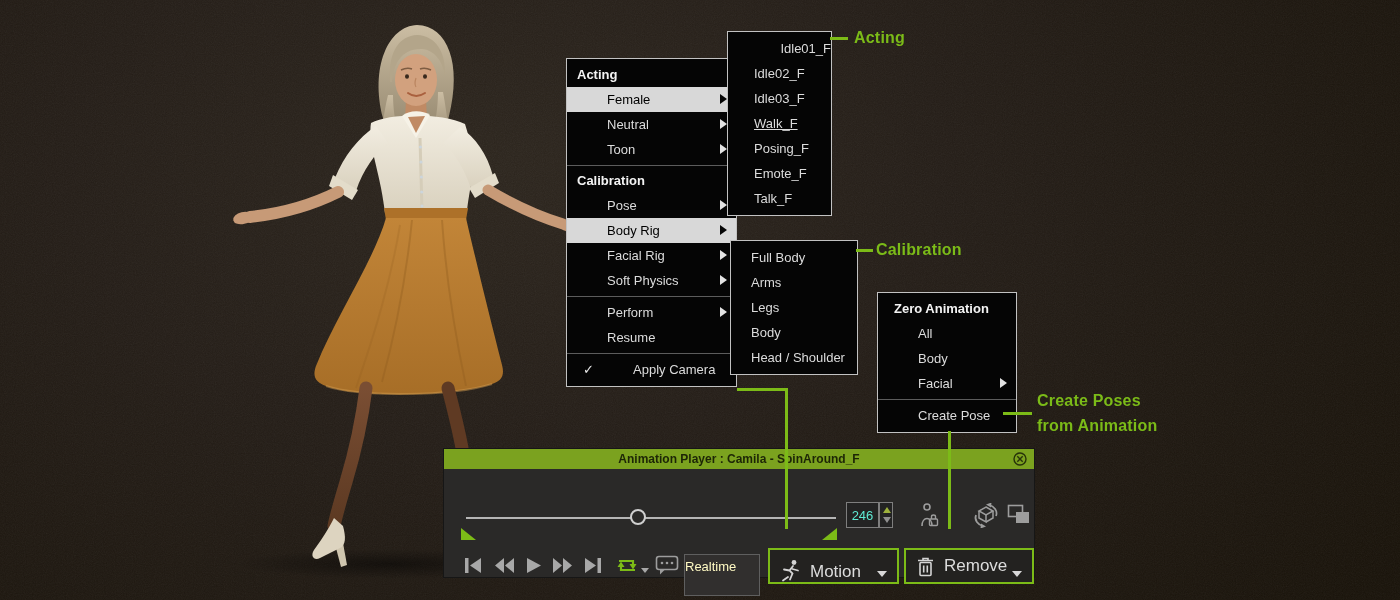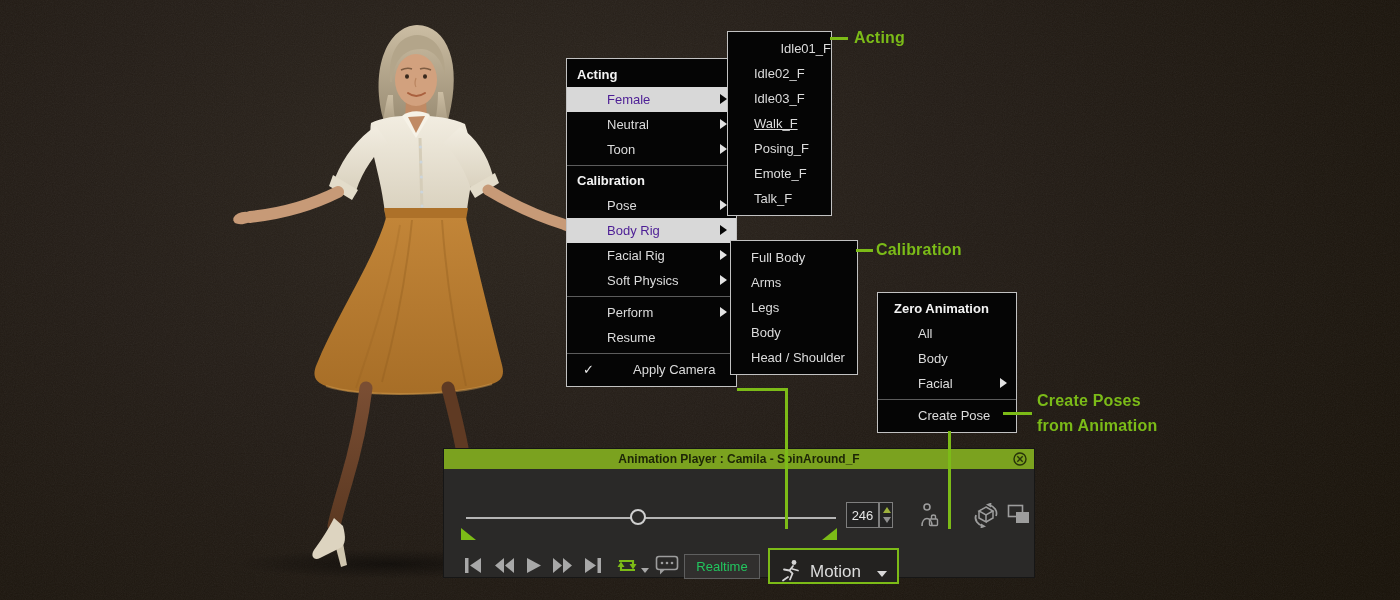--- a/index.html
+++ b/index.html
@@ -9,53 +9,53 @@
     font-family:"Liberation Sans", sans-serif;
   }
   .noise { position:absolute; left:0; top:0; z-index:1; pointer-events:none; opacity:.07; }
   .character { position:absolute; left:150px; top:20px; z-index:5; }
 
   
   .menu { position:absolute; background:#050505; border:1px solid #c2c2c2; box-sizing:border-box;
           color:#dcdcdc; font-size:13px; z-index:20; padding:4px 0; }
   .m-header { font-weight:bold; color:#f3f3f3; height:24px; line-height:24px; padding-left:10px; }
   .m-item { position:relative; height:25px; line-height:25px; padding-left:40px; }
-  .m-item.hl { background:#d8d8d8; color:#4c1d95; }
+  .m-item.hl { background:#d8d8d8; color:#000000; }
   .m-sep { height:1px; background:#5c5c5c; margin:3px 0; }
   .m-arrow { position:absolute; right:9px; top:7px; width:0; height:0;
              border-left:7px solid #e3e3e3; border-top:5px solid transparent; border-bottom:5px solid transparent; }
   .m-item.hl .m-arrow { border-left-color:#060606; }
   .m-check { position:absolute; left:16px; top:0; font-size:13px; color:#eaeaea; }
 
   
   .player { position:absolute; left:443px; top:448px; width:592px; height:130px;
             background:#2a2928; border:1px solid #161616; box-sizing:border-box; z-index:10; }
   .player-title { position:relative; height:20px; background:#7ba21f; color:#1d2606;
                   font-weight:bold; font-size:12px; line-height:20px; text-align:center; }
   .player-body { position:relative; width:100%; height:108px; }
   .close-btn { position:absolute; right:7px; top:3px; width:14px; height:14px; cursor:pointer; }
   .track { position:absolute; left:22px; top:48px; width:370px; height:2px; background:#b5b5b5; }
   .handle { position:absolute; left:186px; top:40px; width:12px; height:12px; border-radius:50%;
             border:2px solid #cfcfcf; background:#2a2928; }
   .rmark { position:absolute; width:0; height:0; }
   .rmark.left  { left:17px;  top:59px; border-bottom:12px solid #7cbb17; border-right:15px solid transparent; }
   .rmark.right { left:378px; top:59px; border-bottom:12px solid #7cbb17; border-left:15px solid transparent; }
   .framebox { position:absolute; left:402px; top:33px; width:33px; height:26px; box-sizing:border-box;
-              background:#232323; border:1px solid #7e7e7e; color:#e5e5e5; font-size:13px;
+              background:#232323; border:1px solid #7e7e7e; color:#5eead4; font-size:13px;
               text-align:center; font-family:"Liberation Sans",sans-serif; padding:0; }
   .spin { position:absolute; left:435px; top:33px; width:14px; height:26px; box-sizing:border-box;
           border:1px solid #7e7e7e; background:#232323; }
   .spin .up, .spin .dn { position:absolute; left:3px; width:0; height:0; }
   .spin .up { top:4px;  border-bottom:6px solid #9db13c; border-left:4px solid transparent; border-right:4px solid transparent; }
   .spin .dn { bottom:4px; border-top:6px solid #8f8f8f; border-left:4px solid transparent; border-right:4px solid transparent; }
   .picon { position:absolute; }
   .tbtn { position:absolute; top:88px; }
-  .realtime { position:absolute; left:240px; top:85px; width:76px; height:25px; box-sizing:border-box;
-              border:1px solid #5f5f5f; background:#312f2e; color:#22c55e; font-size:13px;
-              line-height:23px; text-align:center; }
+  .realtime { position:absolute; left:240px; top:85px; width:76px; height:42px; box-sizing:border-box;
+              border:1px solid #5f5f5f; background:#312f2e; color:#fef9c3; font-size:13px;
+              line-height:23px; text-align:left; }
   .bigbtn { position:absolute; top:79px; height:36px; box-sizing:border-box; display:flex; align-items:center;
             background:#232220; border:2px solid #7cbb17; color:#dcdcdc; font-size:17px; padding:0 10px; }
   .bigbtn .blabel { margin-left:9px; }
   .bigbtn .caret { width:0; height:0; border-top:6px solid #d8d8d8; border-left:5px solid transparent;
                    border-right:5px solid transparent; margin-left:auto; align-self:flex-end; margin-bottom:5px; }
   .loopcaret { position:absolute; left:197px; top:99px; width:0; height:0;
                border-top:5px solid #a8a8a8; border-left:4px solid transparent; border-right:4px solid transparent; }
 
   
   .note { position:absolute; color:#7bbb18; font-size:16px; font-weight:bold; z-index:31; letter-spacing:.2px; }
@@ -308,20 +308,28 @@
 
       <div class="bigbtn" style="left:324px; width:131px;align-items:flex-end;">
         <svg width="21" height="23" viewBox="0 0 21 23">
           <circle cx="14" cy="3.5" r="2.4" fill="#d4d4d4"></circle>
           <path d="M13,7 L9.5,11.5 L12.5,14.5 L10,20.5 M9.5,11.5 L4,10.5 M12.5,10 L18,11.5 M3,21.5 L8,18" fill="none" stroke="#d4d4d4" stroke-width="1.8" stroke-linecap="round"></path>
         </svg>
         <span class="blabel">Motion</span>
         <span class="caret"></span>
       </div>
 
+      <div class="bigbtn" style="left:460px; width:130px;">
+        <svg width="19" height="21" viewBox="0 0 19 21">
+          <rect x="4" y="6.5" width="11" height="13" rx="1" fill="none" stroke="#d4d4d4" stroke-width="1.6"></rect>
+          <path d="M2,4.5 H17 M7,4.5 V2.5 H12 V4.5 M7.7,9.5 V16.5 M11.3,9.5 V16.5" fill="none" stroke="#d4d4d4" stroke-width="1.6"></path>
+        </svg>
+        <span class="blabel">Remove</span>
+        <span class="caret"></span>
+      </div>
     </div>
   </div>
 
   <div class="connector" style="left:830px; top:37px;  width:18px; height:3px;"></div>
   <div class="connector" style="left:856px; top:249px; width:17px; height:3px;"></div>
   <div class="connector" style="left:737px; top:388px; width:50px; height:3px;"></div>
   <div class="connector" style="left:785px; top:388px; width:3px; height:141px;"></div>
   <div class="connector" style="left:948px; top:431px; width:3px; height:98px;"></div>
   <div class="connector" style="left:1003px; top:412px; width:29px; height:3px;"></div>
 

